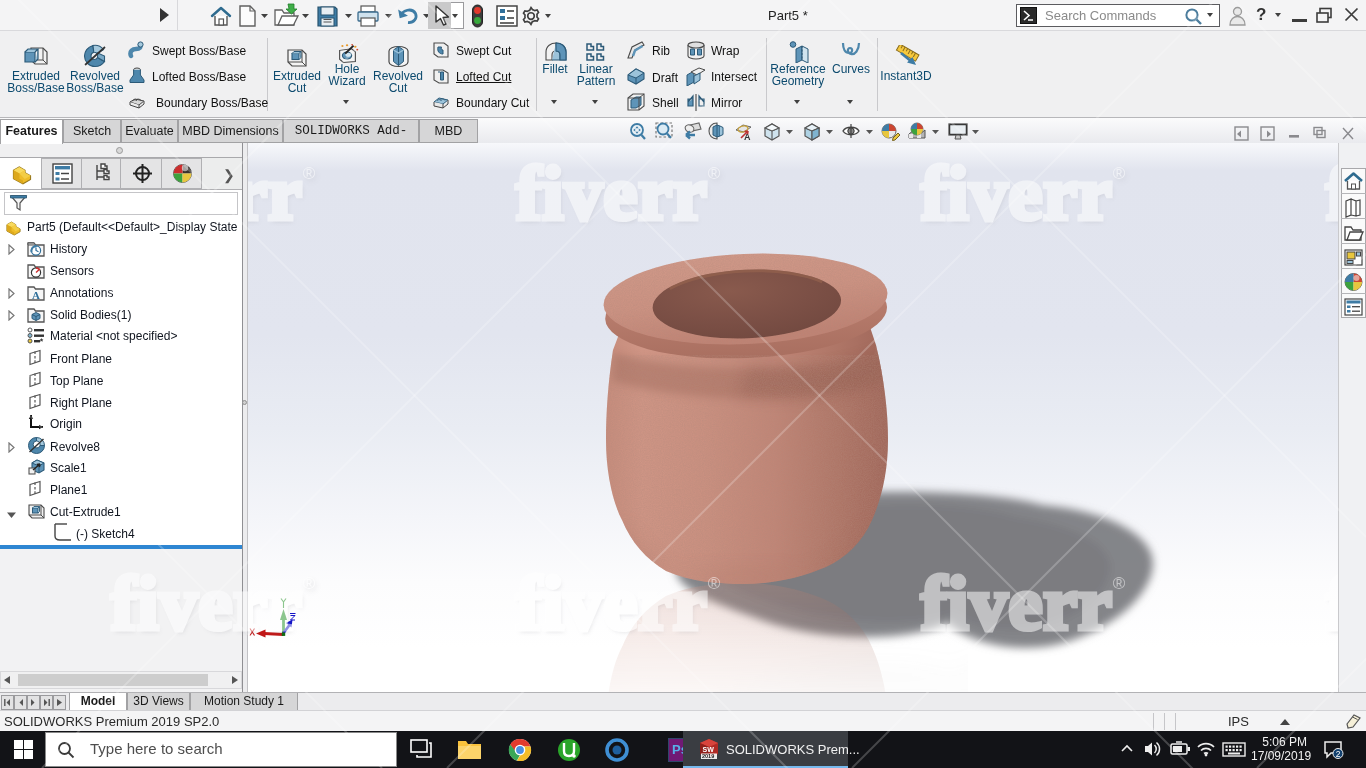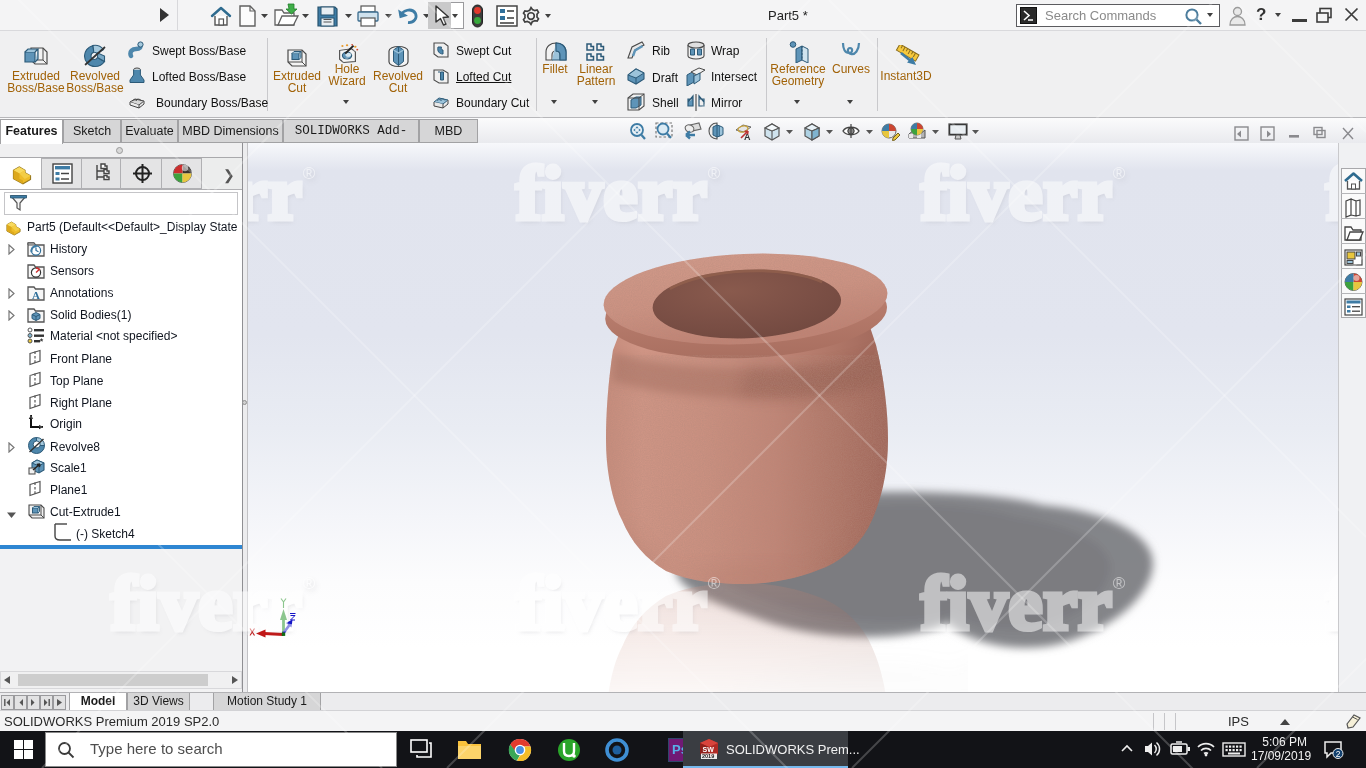--- a/index.html
+++ b/index.html
@@ -7,21 +7,21 @@
   #app { position:relative; width:1366px; height:768px; background:#f0f0f1; }
   .abs { position:absolute; }
 
   
   #titlebar { position:absolute; left:0; top:0; width:1366px; height:31px; background:#f4f4f5; border-bottom:1px solid #d9d9dc; }
   #logo { position:absolute; left:10px; top:0; width:145px; height:33px; background:linear-gradient(160deg,#ffffff 30%,#e3e3e3 100%); border:1px solid #a9a9a9; box-shadow:1px 1px 2px rgba(0,0,0,.15); z-index:5; }
 
   
   #ribbon { position:absolute; left:0; top:31px; width:1366px; height:86px; background:#f0f0f1; }
   .rsep { position:absolute; top:7px; width:1px; height:73px; background:#c9c9cc; }
-  .rlabel { position:absolute; font-size:12px; color:#a16207; text-align:center; white-space:nowrap; line-height:11.5px; }
+  .rlabel { position:absolute; font-size:12px; color:#0c4a6e; text-align:center; white-space:nowrap; line-height:11.5px; }
   .rsmall { position:absolute; font-size:12px; color:#111; white-space:nowrap; }
   .drop { position:absolute; width:0; height:0; border-left:3.5px solid transparent; border-right:3.5px solid transparent; border-top:4px solid #404040; }
 
   
   #tabstrip { position:absolute; left:0; top:117px; width:1366px; height:26px; background:linear-gradient(180deg,#fbfbfc, #e9eaee); border-top:1px solid #b7b7ba; }
   .ctab { position:absolute; top:1px; height:24px; background:#d6d6d7; border:1px solid #a2a2a4; font-size:12.5px; color:#1a1a1a; text-align:center; line-height:22px; }
   .ctab.active { background:#ffffff; font-weight:bold; z-index:2; height:25px; border-bottom:none; }
 
   
   #leftpanel { position:absolute; left:0; top:143px; width:242px; height:549px; background:#ffffff; }
@@ -782,21 +782,21 @@
           <path d="M9 4 L5.5 7.5 L9 11 Z M4.5 4 l0 7 l-1.4 0 l0 -7 Z"></path>
           <path d="M22 4 L18.5 7.5 L22 11 Z"></path>
           <path d="M30 4 L33.5 7.5 L30 11 Z"></path>
           <path d="M43 4 L46.5 7.5 L43 11 Z M47.5 4 l0 7 l1.4 0 l0 -7 Z"></path>
           <path d="M56 4 L56 11 L61 7.5 Z"></path>
         </g>
       </svg>
     </div>
     <div class="mtab active" style="left:69px;width:58px;">Model</div>
     <div class="mtab" style="left:127px;width:63px;">3D Views</div>
-    <div class="mtab" style="left:190px;width:108px;margin-left:23px;">Motion Study 1</div>
+    <div class="mtab" style="left:190px;width:108px;">Motion Study 1</div>
   </div>
   <div id="statusbar">
     <div class="abs" style="left:4px;top:3px;">SOLIDWORKS Premium 2019 SP2.0</div>
     <div class="abs" style="left:1153px;top:2px;width:1px;height:17px;background:#c6c6c9;"></div>
     <div class="abs" style="left:1164px;top:2px;width:1px;height:17px;background:#c6c6c9;"></div>
     <div class="abs" style="left:1175px;top:2px;width:1px;height:17px;background:#c6c6c9;"></div>
     <div class="abs" style="left:1228px;top:3px;">IPS</div>
     <div class="abs" style="left:1280px;top:8px;width:0;height:0;border-left:5px solid transparent;border-right:5px solid transparent;border-bottom:6px solid #444;"></div>
     <svg class="abs" style="left:1345px;top:2px;" width="17" height="17" viewBox="0 0 17 17">
       <path d="M2 11 L9 2 L15 5 L8 14 L3 15 Z" fill="#f6f0d8" stroke="#555" stroke-width="1.2"></path>

